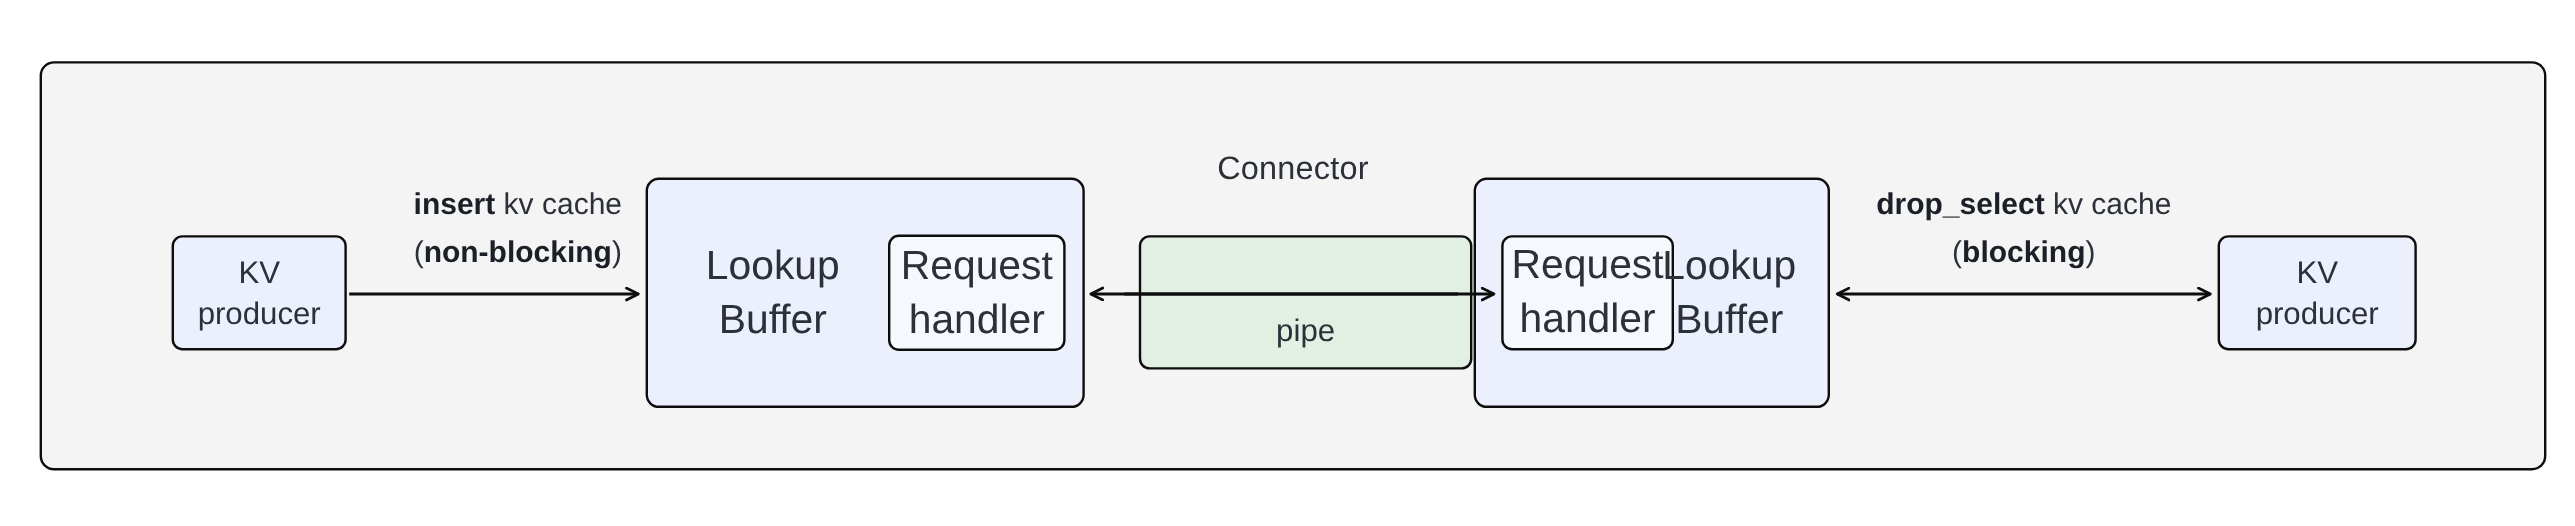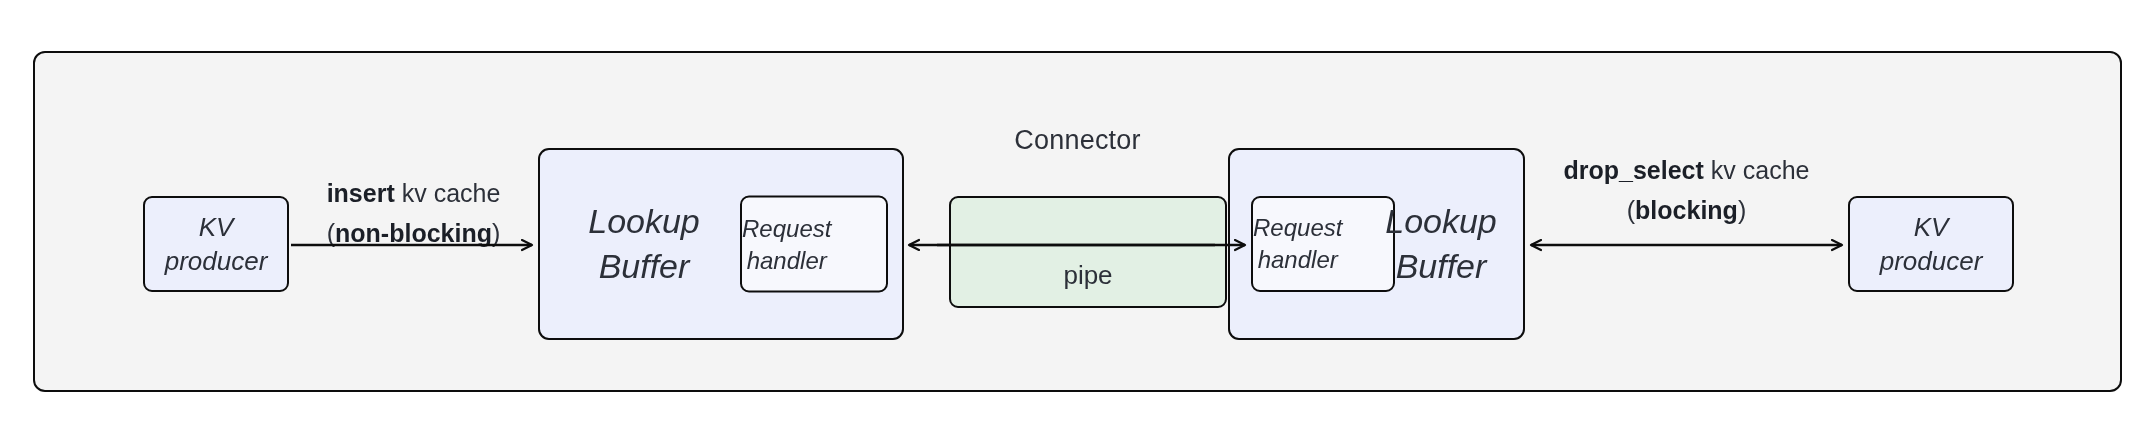--- a/index.html
+++ b/index.html
@@ -48,21 +48,20 @@
     background: #eceffc;
     border: 2.5px solid #0d0d0d;
     border-radius: 9px;
     color: #2c3039;
     font-size: 26px;
     line-height: 1.32;
     text-align: center;
     display: flex;
     align-items: center;
     justify-content: center;
-    font-style: italic;
   }
   .node .node-text { display: block; }
 
   .node.kv-producer { left: 143px;  top: 196px; width: 146px; height: 96px; }
   .node.kv-consumer { left: 1848px; top: 196px; width: 166px; height: 96px; }
 
   .node.buffer {
     background: #eceffc;
     border-radius: 11px;
     align-items: center;
@@ -82,27 +81,27 @@
   }
   .buffer-left  .buffer-label { left: 24px; width: 160px; }
   .buffer-right .buffer-label { right: 12px; width: 140px; }
 
   .handler {
     position: absolute;
     box-sizing: border-box;
     background: #f7f8fd;
     border: 2.5px solid #0d0d0d;
     border-radius: 9px;
-    font-size: 24px;
+    font-size: 34px;
     line-height: 1.32;
     color: #2c3039;
     text-align: center;
     display: flex;
     align-items: center;
-    justify-content: flex-start;
+    justify-content: center;
     top: 50%;
     transform: translateY(-50%);
   }
   .buffer-left  .handler { left: 200px; width: 148px; height: 97px; }
   .buffer-right .handler { left: 21px;  width: 144px; height: 96px; }
 
   
   .pipe-box {
     position: absolute;
     left: 937px;
@@ -137,21 +136,21 @@
   
   .edge-label {
     position: absolute;
     text-align: center;
     font-size: 25px;
     line-height: 1.6;
     color: #2c3039;
     white-space: nowrap;
   }
   .edge-label b { font-weight: 700; color: #1b1f27; }
-  .edge-label-insert { left: 289px;  top: 150px; width: 249px; margin-top: 23px; }
+  .edge-label-insert { left: 307px;  top: 150px; width: 249px; }
   .edge-label-drop   { left: 1525px; top: 150px; width: 323px; }
 </style>
 </head>
 <body>
 
 <div id="stage">
 
   <div class="connector-box">
     <div class="connector-title">Connector</div>
   </div>

